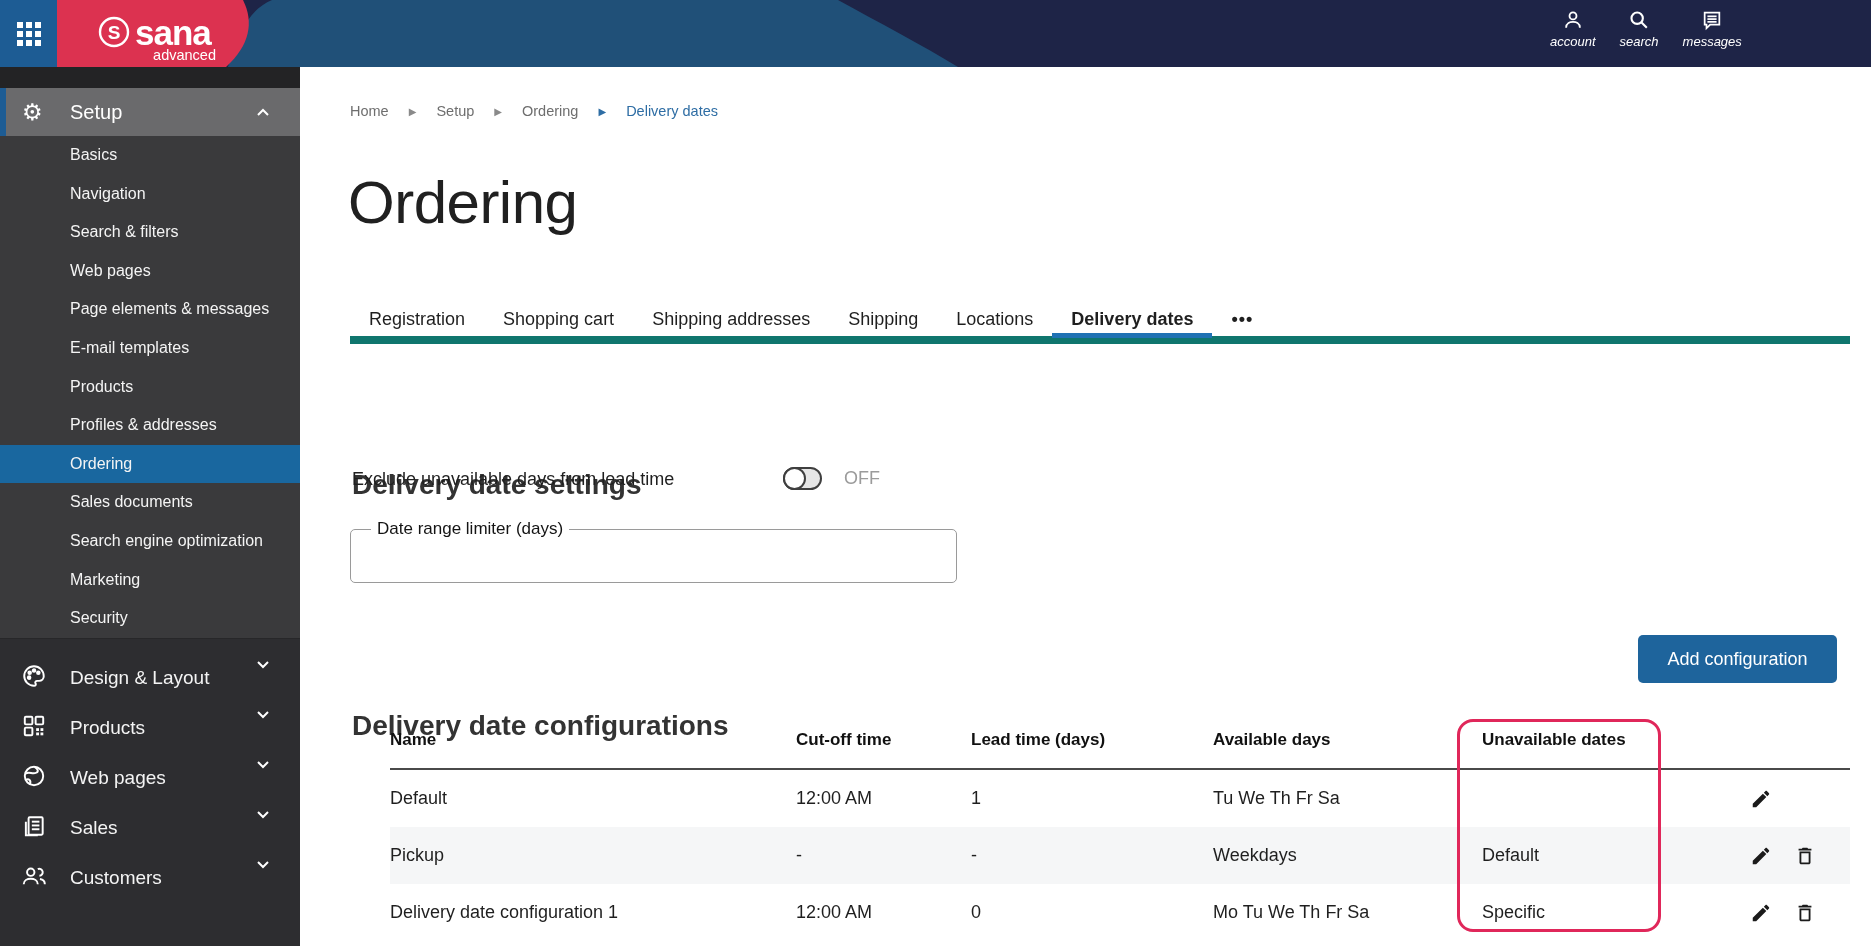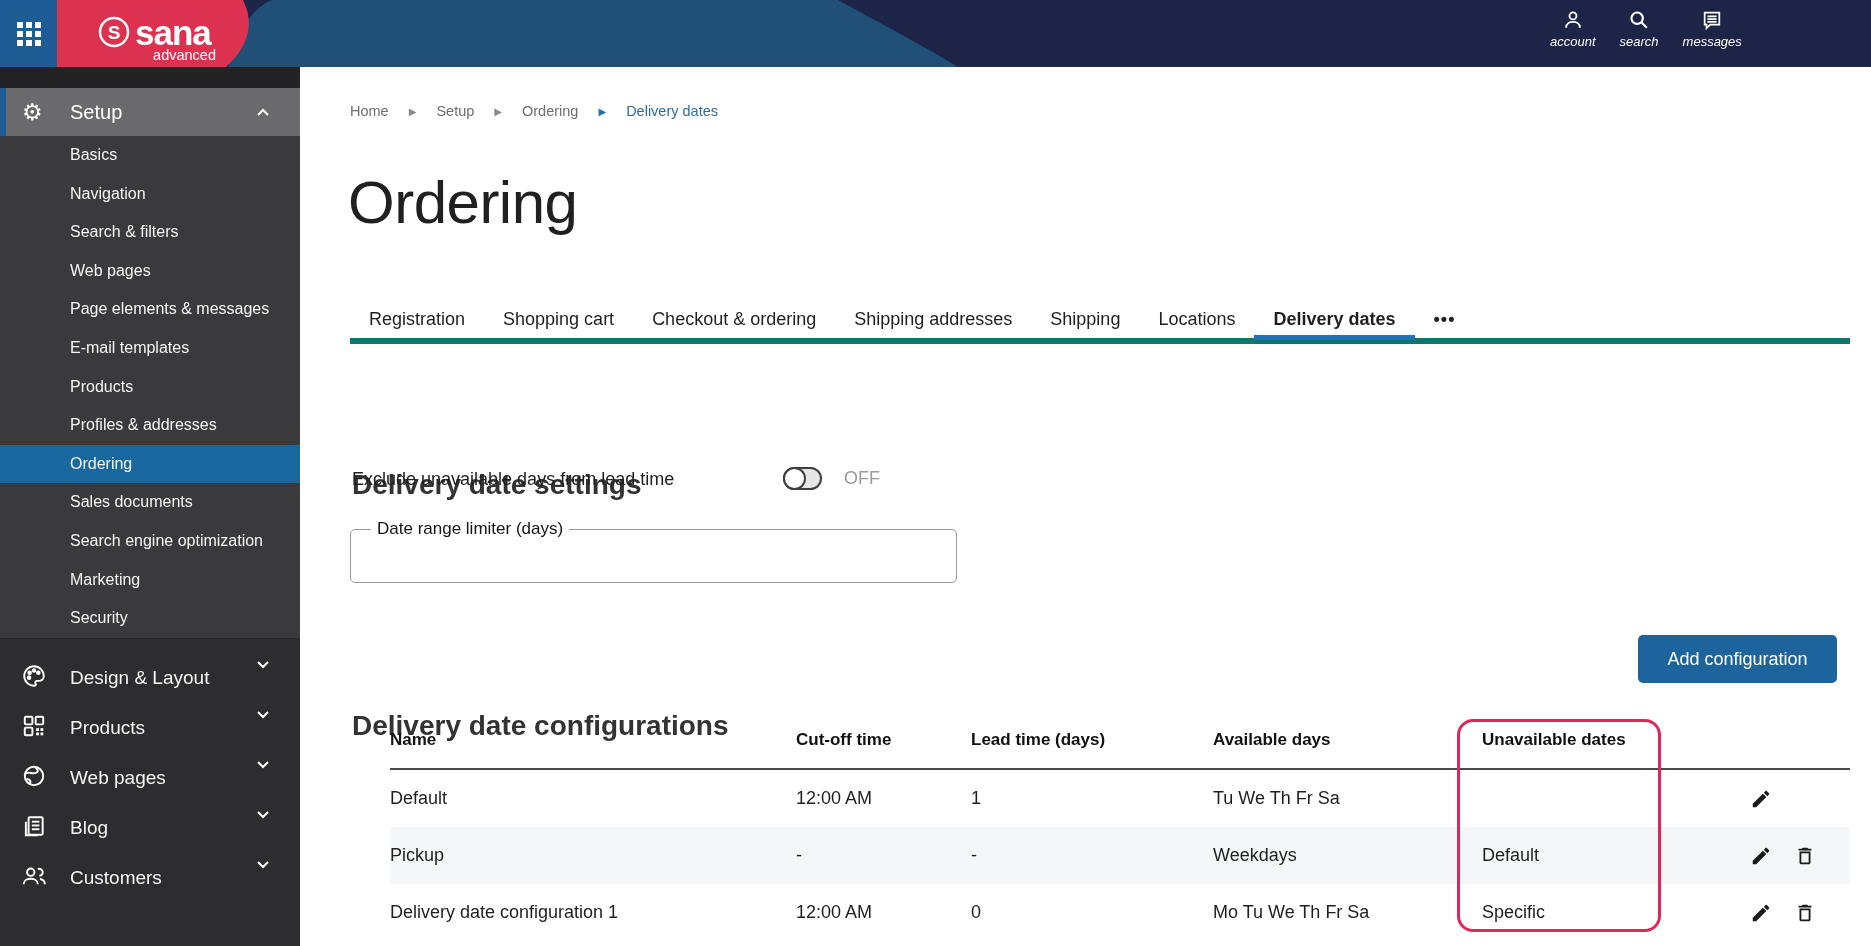--- a/index.html
+++ b/index.html
@@ -34,21 +34,21 @@
   .sb-section .chev { position:absolute; right:30px; top:21px; }
 
   
   .content { position:absolute; left:300px; top:67px; width:1571px; height:879px; background:#fff; }
   .breadcrumb { position:absolute; left:50px; top:36px; display:flex; align-items:center; gap:20px; font-size:14.5px; color:var(--text-gray); }
   .breadcrumb .crumb { cursor:pointer; }
   .breadcrumb .sep { font-size:10px; color:#8a8a8a; font-family:"DejaVu Sans",sans-serif; }
   .breadcrumb .sep.blue, .breadcrumb .current { color:var(--link-blue); }
   .page-title { position:absolute; left:48px; top:101px; font-size:60px; font-weight:300; color:#202020; letter-spacing:-0.5px; }
 
-  .tabs { position:absolute; left:50px; top:230px; width:1500px; height:47px; border-bottom:6px solid #0f766e; display:flex; }
+  .tabs { position:absolute; left:50px; top:230px; width:1500px; height:47px; border-bottom:8px solid #0f766e; display:flex; }
   .tab { padding:0 19px; line-height:45px; font-size:18px; color:#1f1f1f; cursor:pointer; position:relative; white-space:nowrap; }
   .tab.active { font-weight:bold; }
   .tab.active::after { content:""; position:absolute; left:0; right:0; bottom:-2px; height:5px; background:var(--tab-underline); }
   .tab.overflow { letter-spacing:1px; font-weight:bold; }
 
   .h2 { position:absolute; left:52px; font-size:28px; color:#333; }
   .settings-title { top:402px;text-align:center; }
   .toggle-row { position:absolute; left:52px; top:400px; height:24px; display:flex; align-items:center; }
   .toggle-label { font-size:18px; color:#1f1f1f; }
   .toggle { position:absolute; left:431px; top:0; width:39px; height:23px; border:2px solid #3f3f3f; border-radius:12px; background:#e6e6e6; cursor:pointer; }
@@ -207,21 +207,21 @@
     <div class="sb-section">
       <span class="sicon">
         <svg width="26" height="26" viewBox="0 0 24 24" fill="none" stroke="#fff" stroke-width="1.8">
           <rect x="7" y="4" width="13" height="16" rx="1"></rect>
             <path d="M4.5 8 v12.5 h11"></path>
           <line x1="10" y1="8" x2="17" y2="8"></line>
             <line x1="10" y1="11.5" x2="17" y2="11.5"></line>
             <line x1="10" y1="15" x2="17" y2="15"></line>
         </svg>
       </span>
-      <span class="txt">Blog</span>
+      <span class="txt">Sales</span>
       <svg class="chev" width="14" height="10" viewBox="0 0 14 10" fill="none" stroke="#fff" stroke-width="2">
           <polyline points="2,2 7,7 12,2"></polyline>
         </svg>
     </div>
     <div class="sb-section">
       <span class="sicon">
         <svg width="26" height="26" viewBox="0 0 24 24" fill="none" stroke="#fff" stroke-width="1.8">
           <circle cx="9" cy="8.5" r="3.4"></circle>
             <path d="M2.5 19.5 c0-3.5 3.5-5 6.5-5 s6.5 1.5 6.5 5"></path>
           <path d="M15.5 5.7 a3.2 3.2 0 1 1 1.5 6.1"></path>
@@ -246,21 +246,20 @@
     <span class="crumb">Ordering</span>
     <span class="sep blue">▶</span>
     <span class="current">Delivery dates</span>
   </div>
 
   <h1 class="page-title">Ordering</h1>
 
   <div class="tabs">
     <div class="tab">Registration</div>
     <div class="tab">Shopping cart</div>
-    <div class="tab">Checkout &amp; ordering</div>
     <div class="tab">Shipping addresses</div>
     <div class="tab">Shipping</div>
     <div class="tab">Locations</div>
     <div class="tab active">Delivery dates</div>
     <div class="tab overflow">•••</div>
   </div>
 
   <h2 class="h2 settings-title">Delivery date settings</h2>
 
   <div class="toggle-row">

